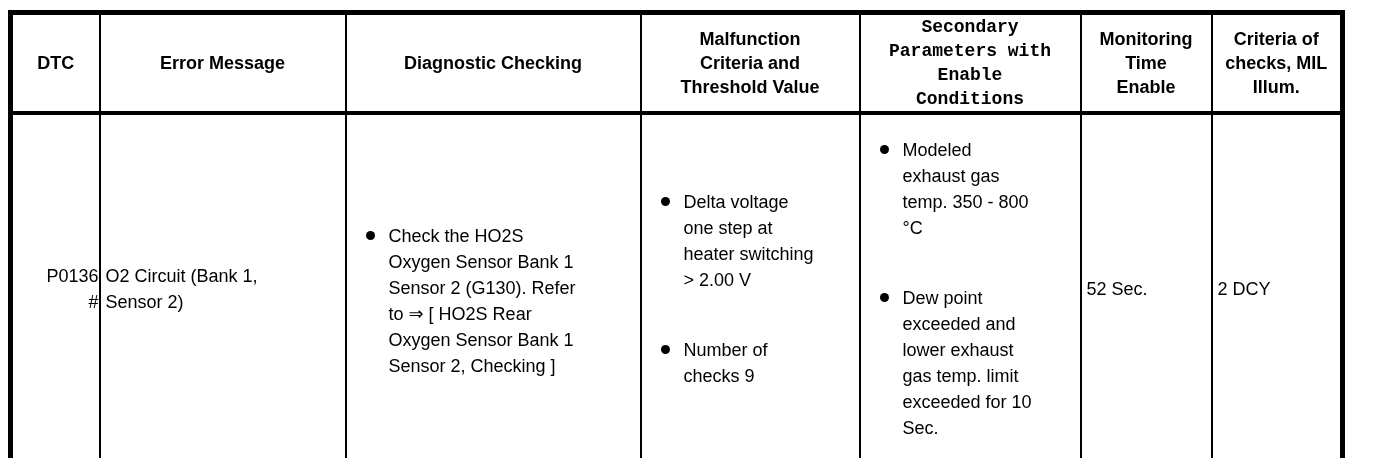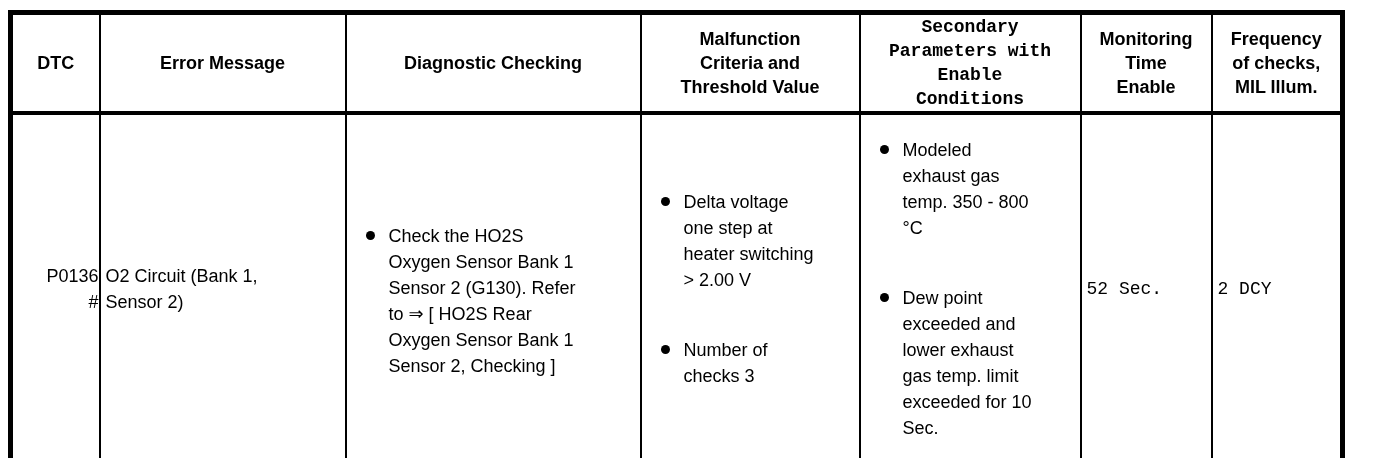--- a/index.html
+++ b/index.html
@@ -47,21 +47,21 @@
     border-bottom: 4px solid #000000;
   }
   .hwrap { margin: 0 auto; text-align: center; }
   .hw-150 { max-width: 150px; }
   .hw-170 { max-width: 170px; font-family: Liberation Mono, monospace; }
   .hw-100 { max-width: 100px; }
   .hw-105 { max-width: 105px; }
   .dtc-table td { vertical-align: middle; text-align: left; }
   td.c-dtc { text-align: right; }
   td.c-err .cwrap { max-width: 200px; padding-left: 5px; }
-  td.c-mon .cwrap, td.c-frq .cwrap { padding-left: 5px; font-family: Liberation Mono, monospace; }
+  td.c-mon .cwrap, td.c-frq .cwrap { padding-left: 5px; }
   .bullets { padding-left: 19px; padding-right: 4px; }
   .bullet-item { position: relative; padding-left: 23px; }
   .bullet-item + .bullet-item { margin-top: 44px; }
   .bullet-dot {
     position: absolute;
     left: 0;
     top: 8px;
     width: 9px;
     height: 9px;
     border-radius: 50%;
@@ -100,21 +100,21 @@
         <th>
           <div class="hwrap hw-150">Malfunction Criteria and Threshold Value</div>
         </th>
         <th>
           <div class="hwrap hw-170">Secondary Parameters with Enable Conditions</div>
         </th>
         <th>
           <div class="hwrap hw-100">Monitoring Time Enable</div>
         </th>
         <th>
-          <div class="hwrap hw-105">Frequency of checks, MIL Illum.</div>
+          <div class="hwrap hw-105">Criteria of checks, MIL Illum.</div>
         </th>
       </tr>
     </thead>
     <tbody>
       <tr>
         <td class="c-dtc">
           <div>P0136</div>
           <div>#</div>
         </td>
         <td class="c-err">
@@ -129,21 +129,21 @@
             </div>
         </td>
         <td>
           <div class="bullets bl-malf">
               <div class="bullet-item">
                 <span class="bullet-dot"></span>
                 <span class="bullet-text">Delta voltage one step at heater switching &gt; 2.00 V</span>
               </div>
               <div class="bullet-item">
                 <span class="bullet-dot"></span>
-                <span class="bullet-text">Number of checks 3</span>
+                <span class="bullet-text">Number of checks 9</span>
               </div>
             </div>
         </td>
         <td>
           <div class="bullets bl-sec">
               <div class="bullet-item">
                 <span class="bullet-dot"></span>
                 <span class="bullet-text">Modeled exhaust gas temp. 350 - 800 °C</span>
               </div>
               <div class="bullet-item">

